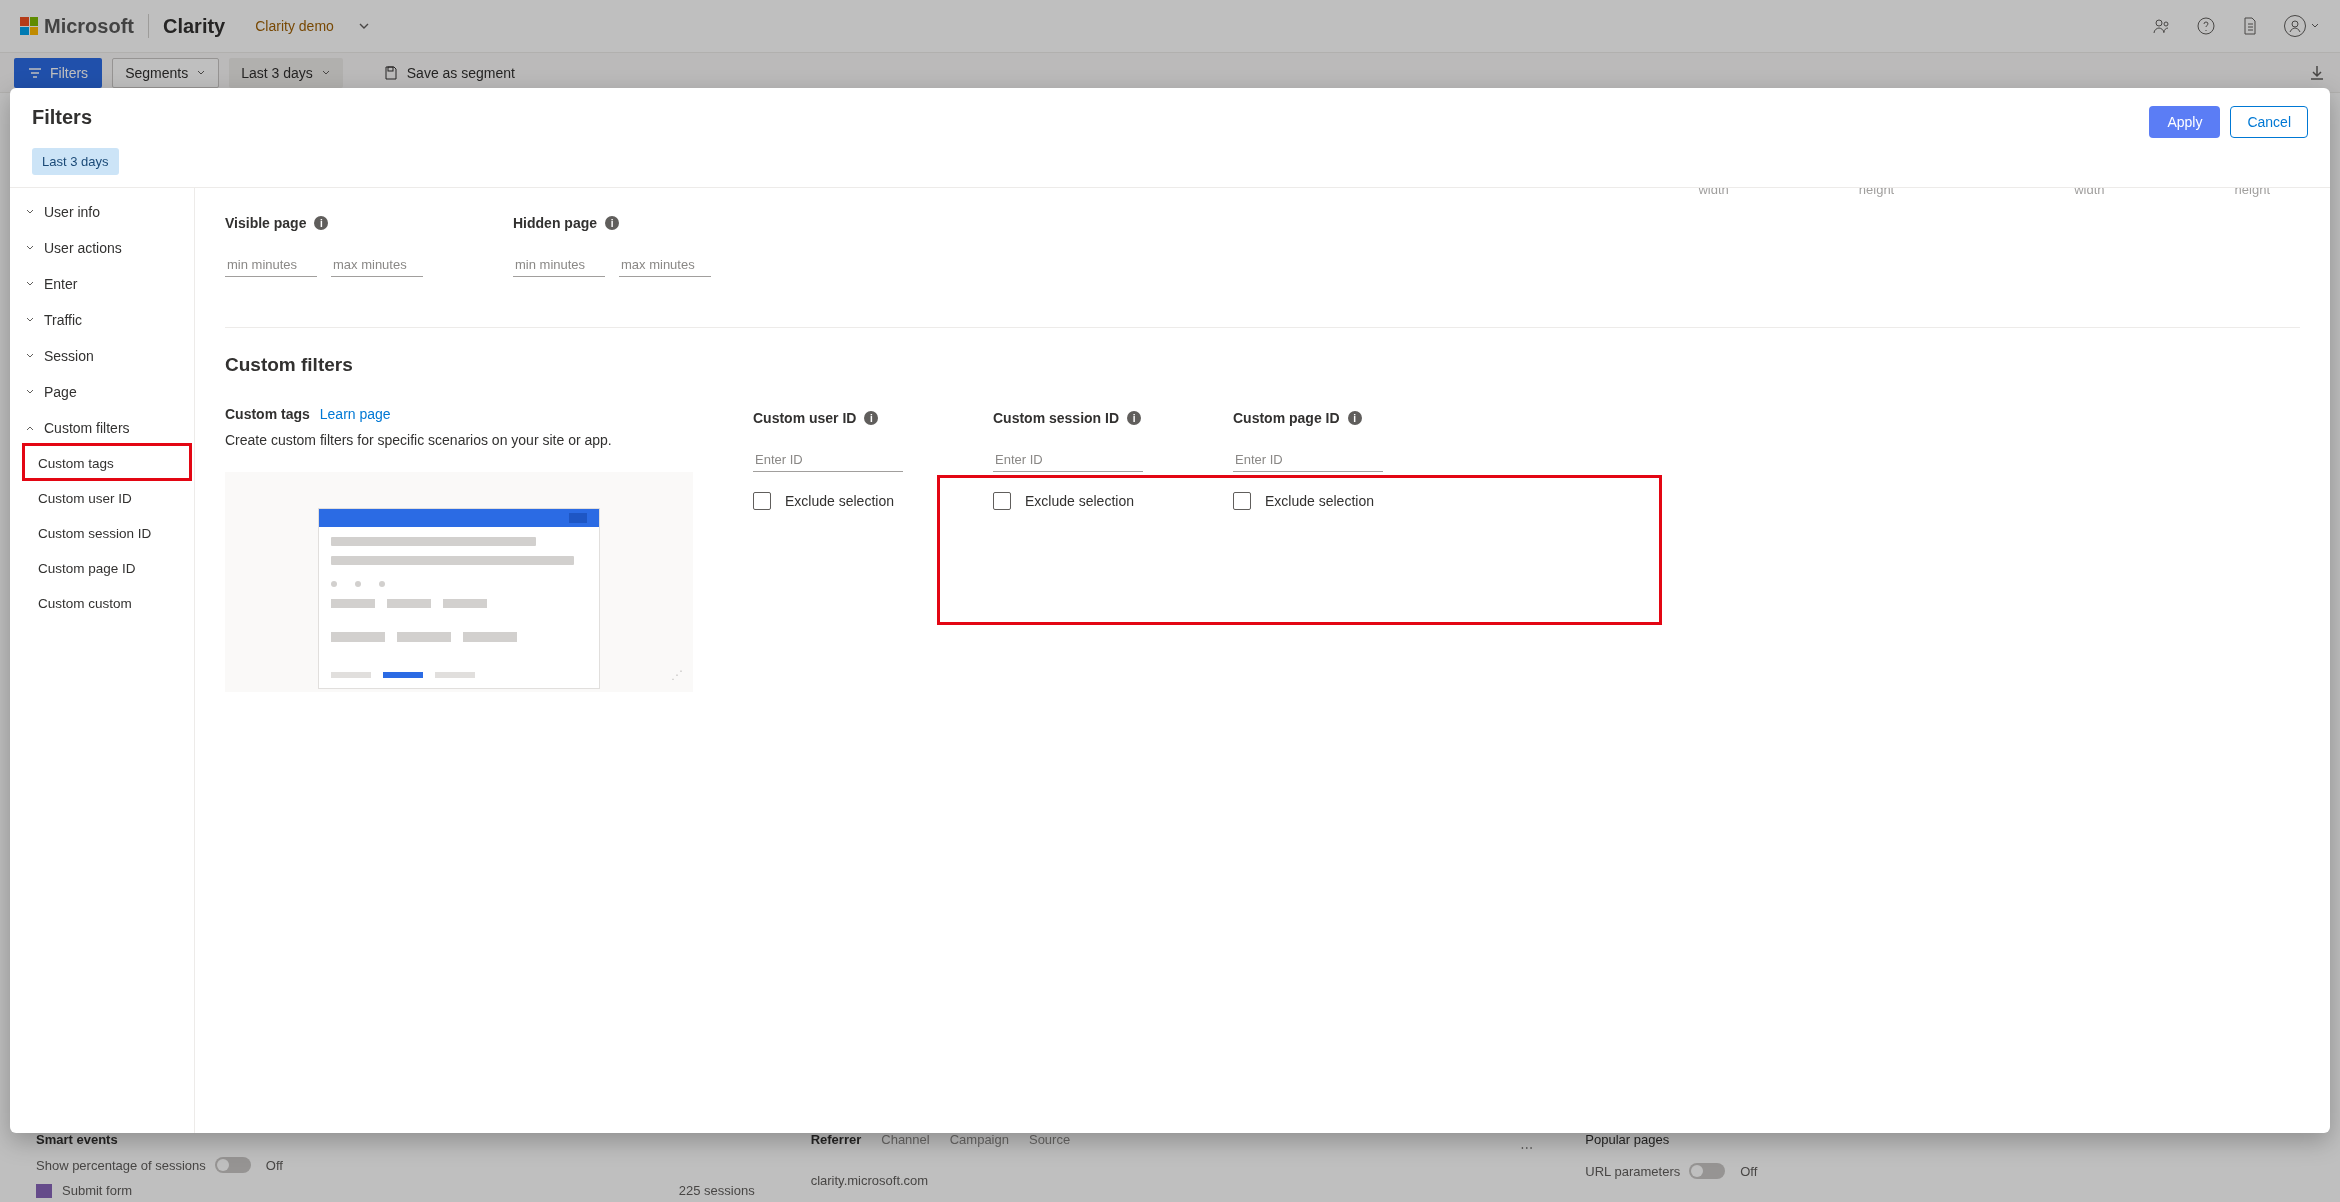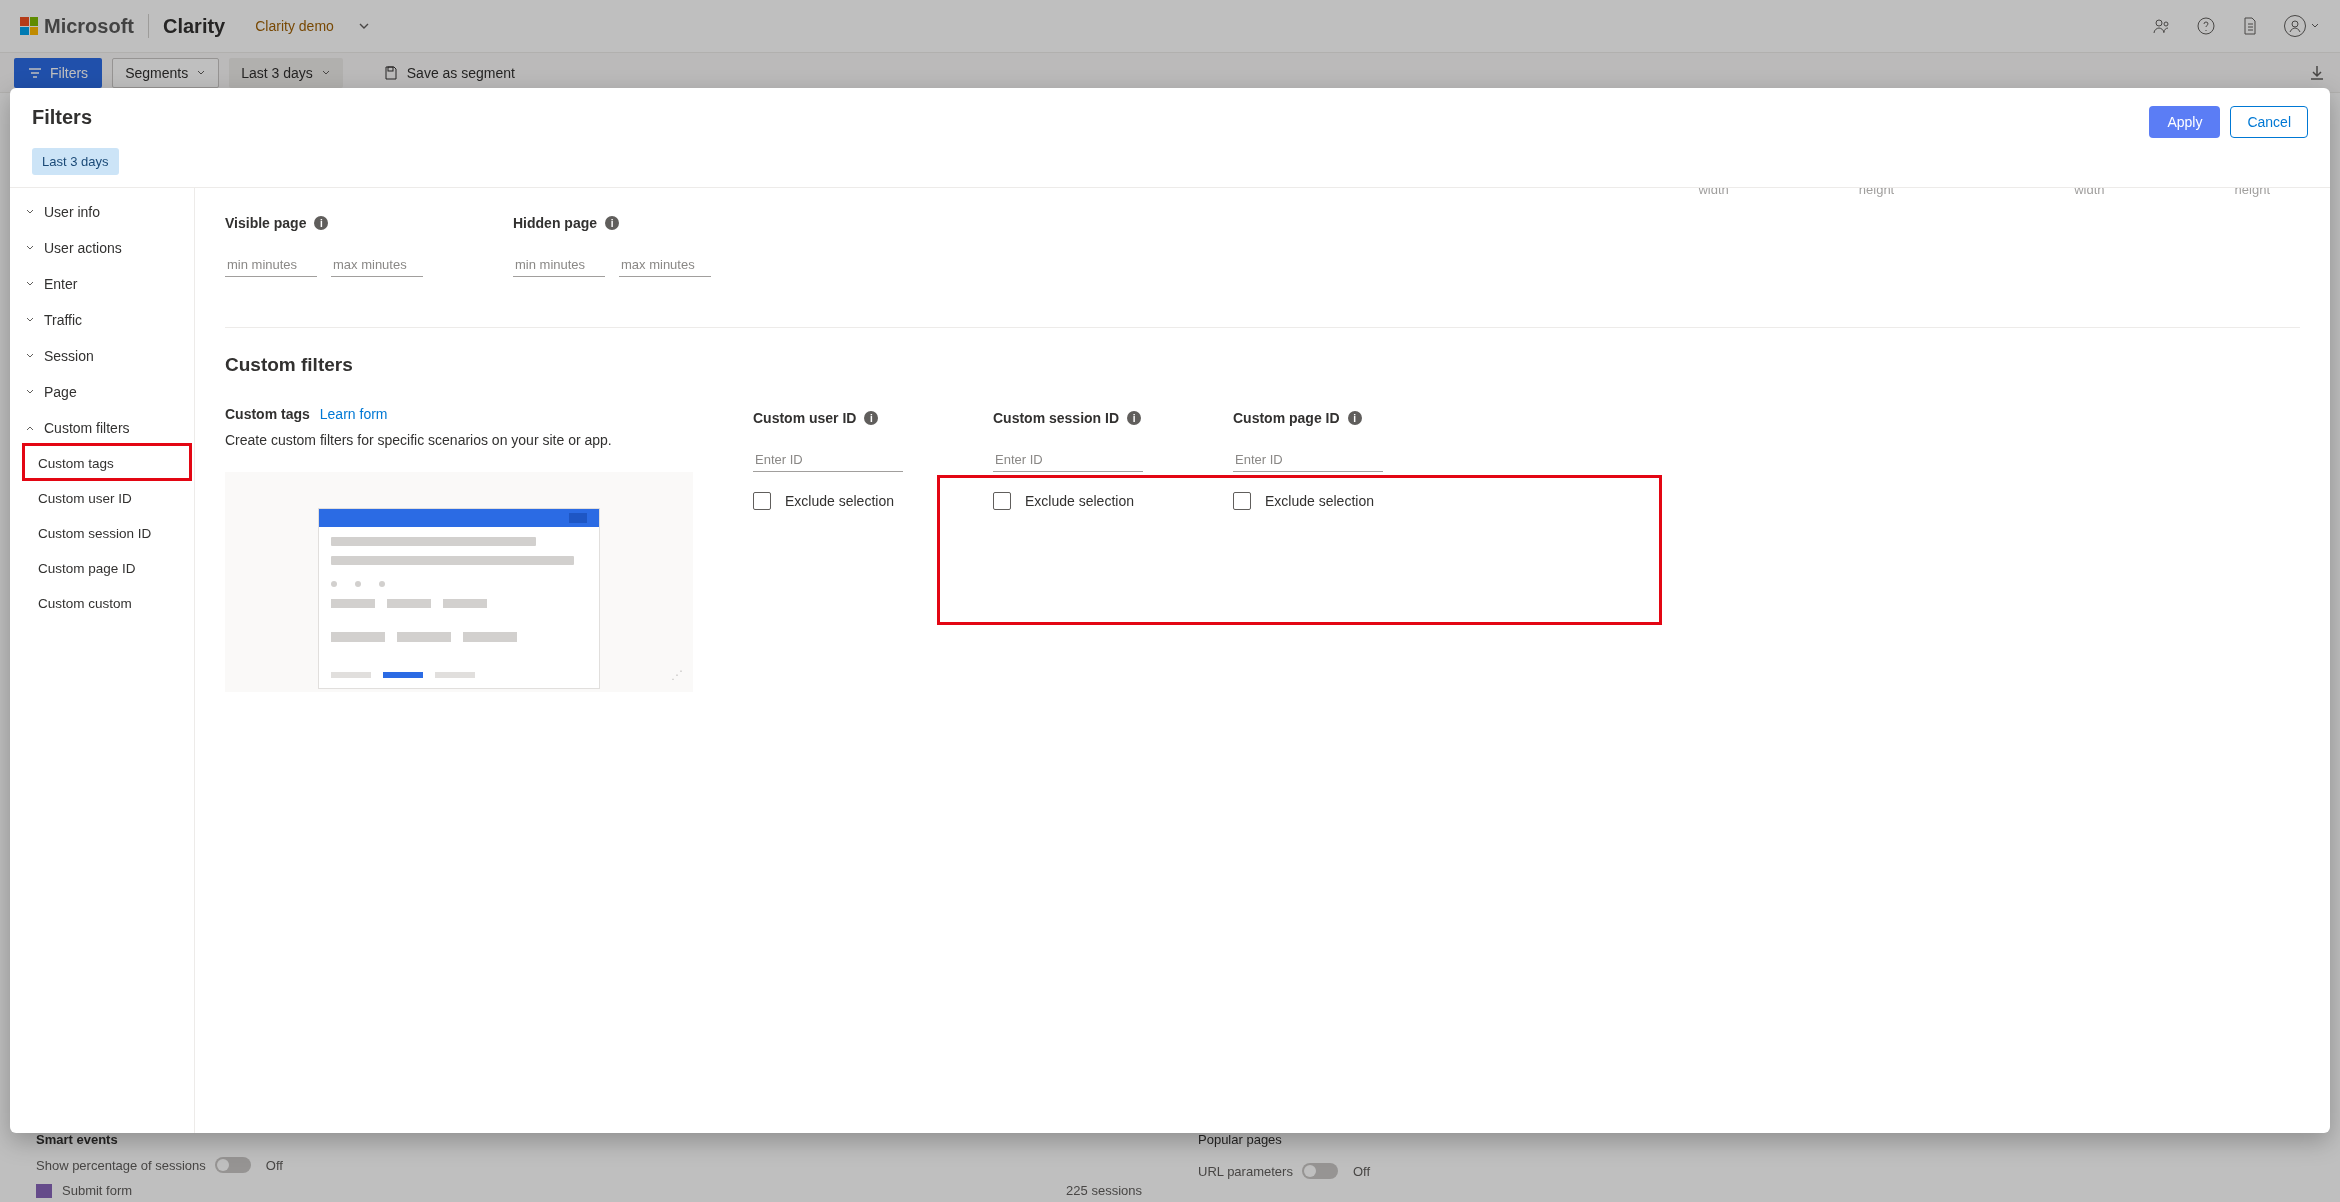--- a/index.html
+++ b/index.html
@@ -225,20 +225,30 @@
           </span>
         <span>Off</span>
       </div>
       <div style="margin-top:10px;display:flex;align-items:center;gap:10px;">
         <span style="width:16px;height:14px;background:#8764b8;display:inline-block;"></span>
         <span>Submit form</span>
         <span style="margin-left:auto;">225 sessions</span>
       </div>
     </div>
     <div class="bcard">
+      <div class="pill-tabs">
+        <span style="color:#323130;font-weight:600;">Referrer</span>
+        <span>Channel</span>
+        <span>Campaign</span>
+        <span>Source</span>
+      </div>
+      <span class="more-dots">⋯</span>
+      <div style="margin-top:26px;">clarity.microsoft.com</div>
+    </div>
+    <div class="bcard">
       <div style="font-weight:400;color:#323130;">Popular pages</div>
       <div class="toggle" style="margin-top:16px;">
         <span>URL parameters</span>
         <span class="toggle-track">
             <span class="toggle-knob"></span>
           </span>
         <span>Off</span>
       </div>
     </div>
   </div>
@@ -353,21 +363,21 @@
       </div>
 
       <div class="hr"></div>
 
       <div class="sec-title">Custom filters</div>
 
       <div style="display:flex; gap:60px; align-items:flex-start;">
         <div class="ct-left">
           <div class="subhead">
             <span>Custom tags</span>
-            <span class="learn-link">Learn form</span>
+            <span class="learn-link">Learn page</span>
           </div>
           <div class="ct-desc">Create custom filters for specific scenarios on your site or app.</div>
           <div class="preview-box">
             <div class="ui-mock">
               <div class="ui-mock-bar"></div>
               <div class="ui-mock-body">
                 <div class="mock-line w80"></div>
                 <div class="mock-line w95"></div>
                 <div class="mock-dotrow">
                     <span></span>

